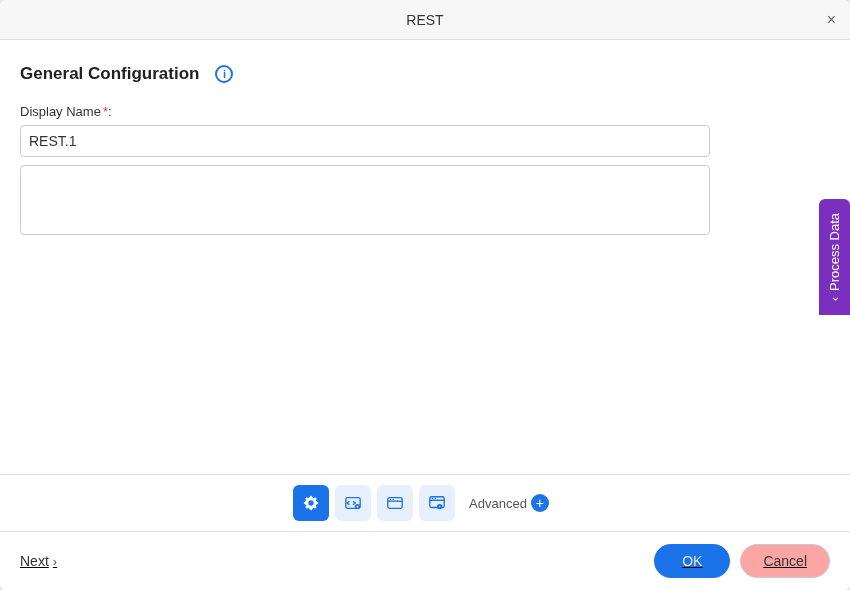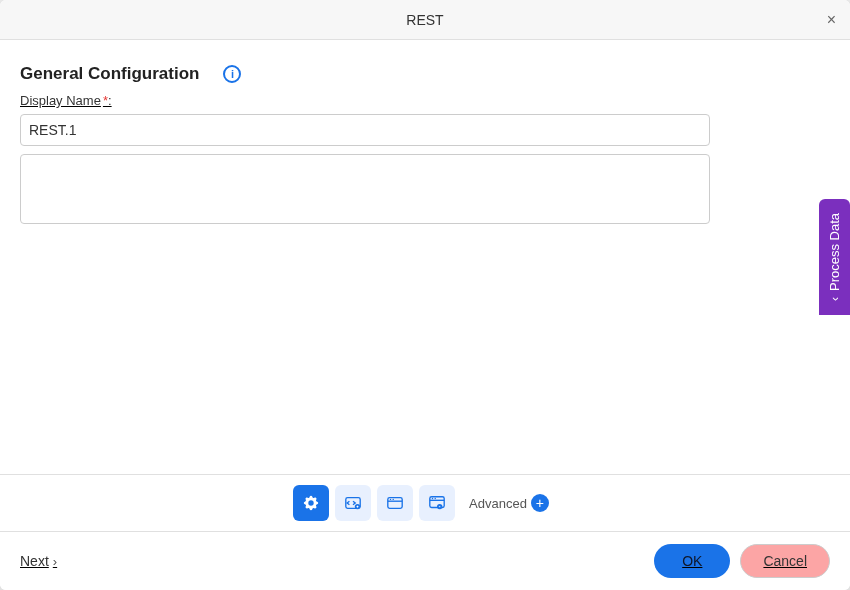--- a/index.html
+++ b/index.html
@@ -62,22 +62,22 @@
     }
     .main-area {
       flex: 1;
       padding: 24px 20px 0 20px;
       overflow-y: auto;
     }
     
     .section-heading {
       display: flex;
       align-items: center;
-      gap: 24px;
-      margin-bottom: 9px;
+      gap: 16px;
+      margin-bottom: 20px;
     }
     .section-heading-text {
       font-size: 17px;
       font-weight: 600;
       color: #222;
     }
     .info-icon {
       width: 18px;
       height: 18px;
       border-radius: 50%;
@@ -87,21 +87,20 @@
       align-items: center;
       justify-content: center;
       font-size: 11px;
       font-weight: bold;
       cursor: pointer;
       flex-shrink: 0;
     }
     
     .form-group {
       margin-bottom: 8px;
-      text-decoration: underline;
     }
     .form-label {
       display: block;
       margin-bottom: 6px;
       font-size: 13px;
       color: #333;
     }
     .form-label .required {
       color: #e53935;
       margin-left: 2px;
@@ -229,21 +228,21 @@
     .next-btn .chevron {
       font-size: 13px;
       color: #555;
     }
     .footer-right {
       display: flex;
       gap: 10px;
     }
     .btn-ok {
       background: #1a73e8;
-      color: #0f172a;
+      color: #e5e5e5;
       border: none;
       border-radius: 20px;
       padding: 8px 28px;
       font-size: 14px;
       cursor: pointer;
       font-weight: 500;
     }
     .btn-cancel {
       background: #fca5a5;
       color: #333;

